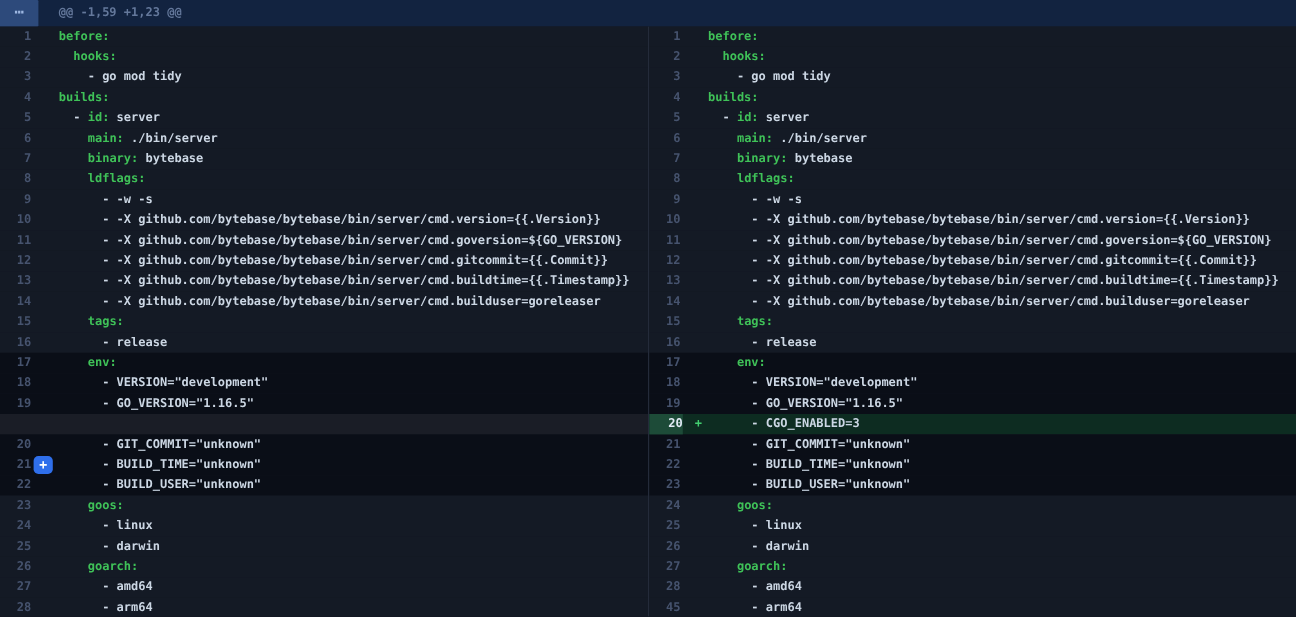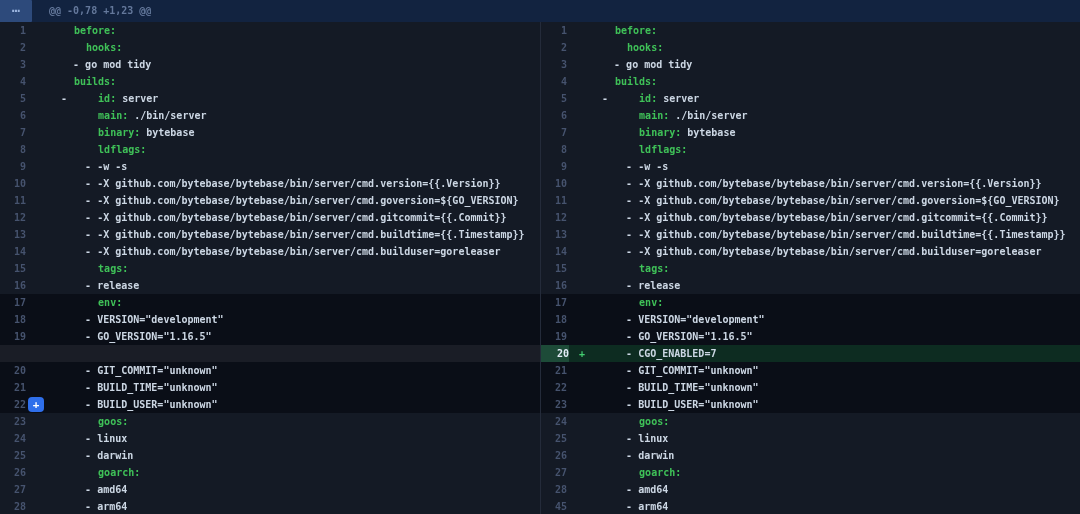--- a/index.html
+++ b/index.html
@@ -24,21 +24,21 @@
   }
   .hunktext{
     margin-left:17px;color:#64789b;line-height:22px;white-space:pre;
   }
   
   .panes{display:flex;height:492px;overflow:hidden;}
   .pane{width:540px;flex:none;overflow:hidden;}
   .pane.right{border-left:1px solid #242b3a;width:539px;}
   
   .row{display:flex;height:17px;line-height:17px;background:#141a25;}
-  .row.hunk{background:#0a0e17;align-items:flex-end;}
+  .row.hunk{background:#0a0e17;}
   .row.placeholder{background:#1a1d26;}
   .row.added{background:#0d2c21;}
   .num{
     width:26px;flex:none;text-align:right;color:#46536e;
     white-space:pre;user-select:none;
   }
   .row.added .num{background:#1d4b38;color:#e2ebf6;width:28px;}
   .sign{width:23px;flex:none;position:relative;white-space:pre;}
   .row.added .sign{width:21px;}
   .plus-added{
@@ -47,31 +47,31 @@
   .comment-btn{
     position:absolute;left:2px;top:1px;width:16px;height:15px;
     background:#2f6feb;border:none;border-radius:4px;cursor:pointer;
     color:#ffffff;font-size:11px;line-height:14px;font-weight:700;
     padding:0;text-align:center;
     font-family:"DejaVu Sans Mono", monospace;
   }
   .content{
     flex:1;white-space:pre;overflow:hidden;color:#ccd7e4;
   }
-  .content .k{color:#3fc158;margin-left:25px;}
+  .content .k{color:#3fc158;}
 </style>
 </head>
 <body>
 
 <div class="app">
   <div class="hunkbar">
     <button class="expand-btn">
         <span>⋯</span>
       </button>
-    <span class="hunktext">@@ -0,78 +1,23 @@</span>
+    <span class="hunktext">@@ -1,59 +1,23 @@</span>
   </div>
   <div class="panes">
     <div class="pane" id="pane-old">
         <div class="row expanded">
           <span class="num">1</span>
           <span class="sign"></span>
           <span class="content"><span class="k">before:</span></span>
         </div>
         <div class="row expanded">
           <span class="num">2</span>
@@ -306,21 +306,21 @@
           <span class="content"><span>      - VERSION="development"</span></span>
         </div>
         <div class="row hunk">
           <span class="num">19</span>
           <span class="sign"></span>
           <span class="content"><span>      - GO_VERSION="1.16.5"</span></span>
         </div>
         <div class="row added">
           <span class="num">20</span>
           <span class="sign"><span class="plus-added">+</span></span>
-          <span class="content"><span>      - CGO_ENABLED=7</span></span>
+          <span class="content"><span>      - CGO_ENABLED=3</span></span>
         </div>
         <div class="row hunk">
           <span class="num">21</span>
           <span class="sign"></span>
           <span class="content"><span>      - GIT_COMMIT="unknown"</span></span>
         </div>
         <div class="row hunk">
           <span class="num">22</span>
           <span class="sign"></span>
           <span class="content"><span>      - BUILD_TIME="unknown"</span></span>

